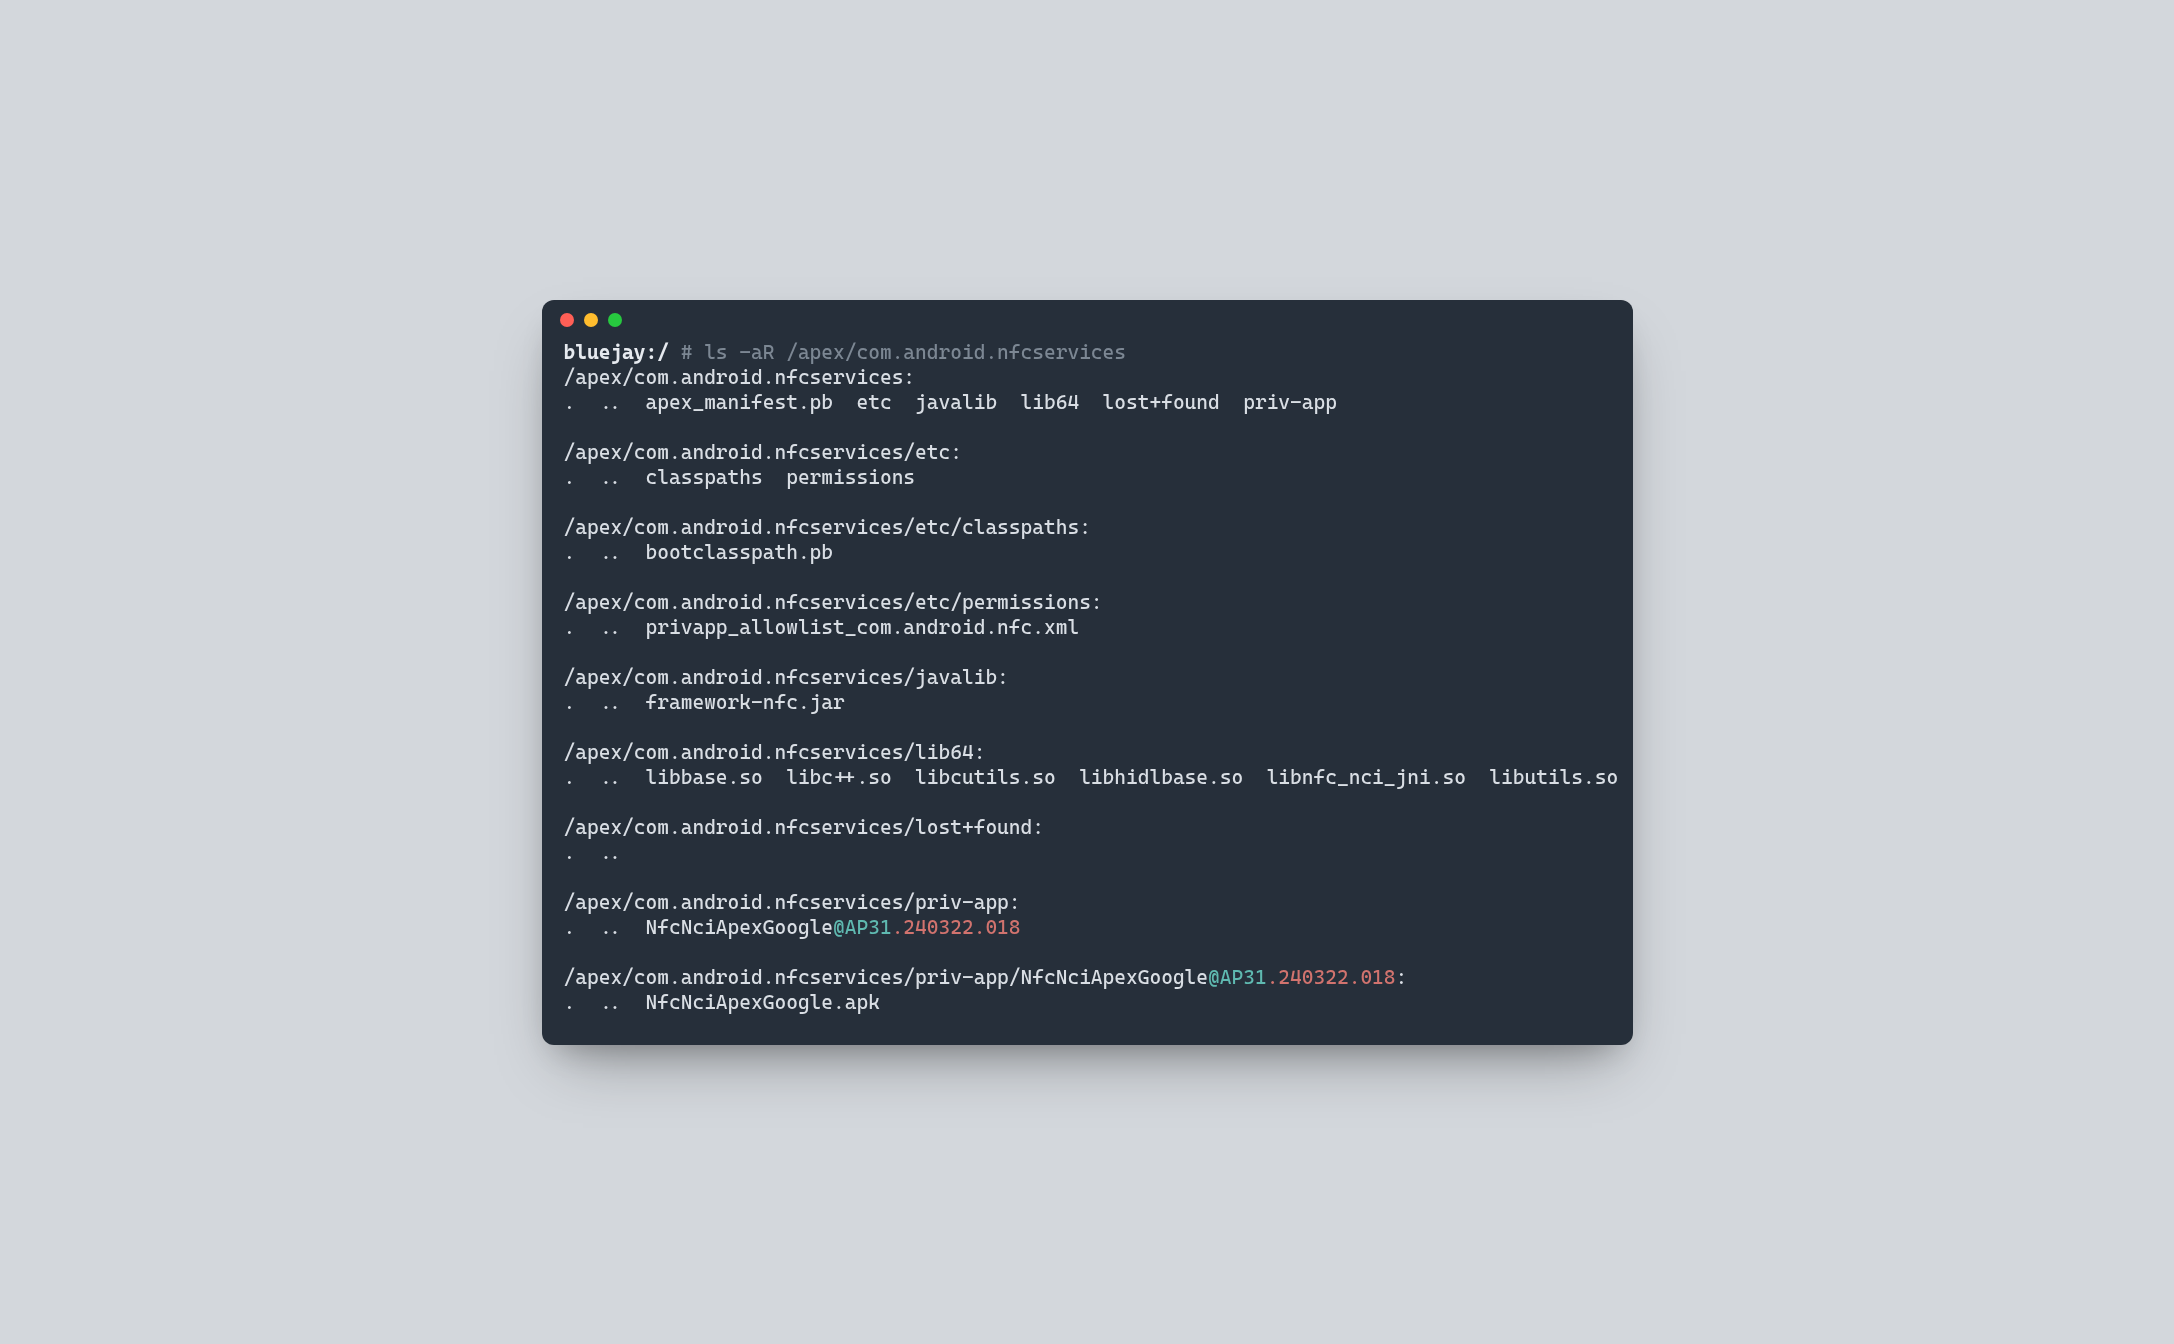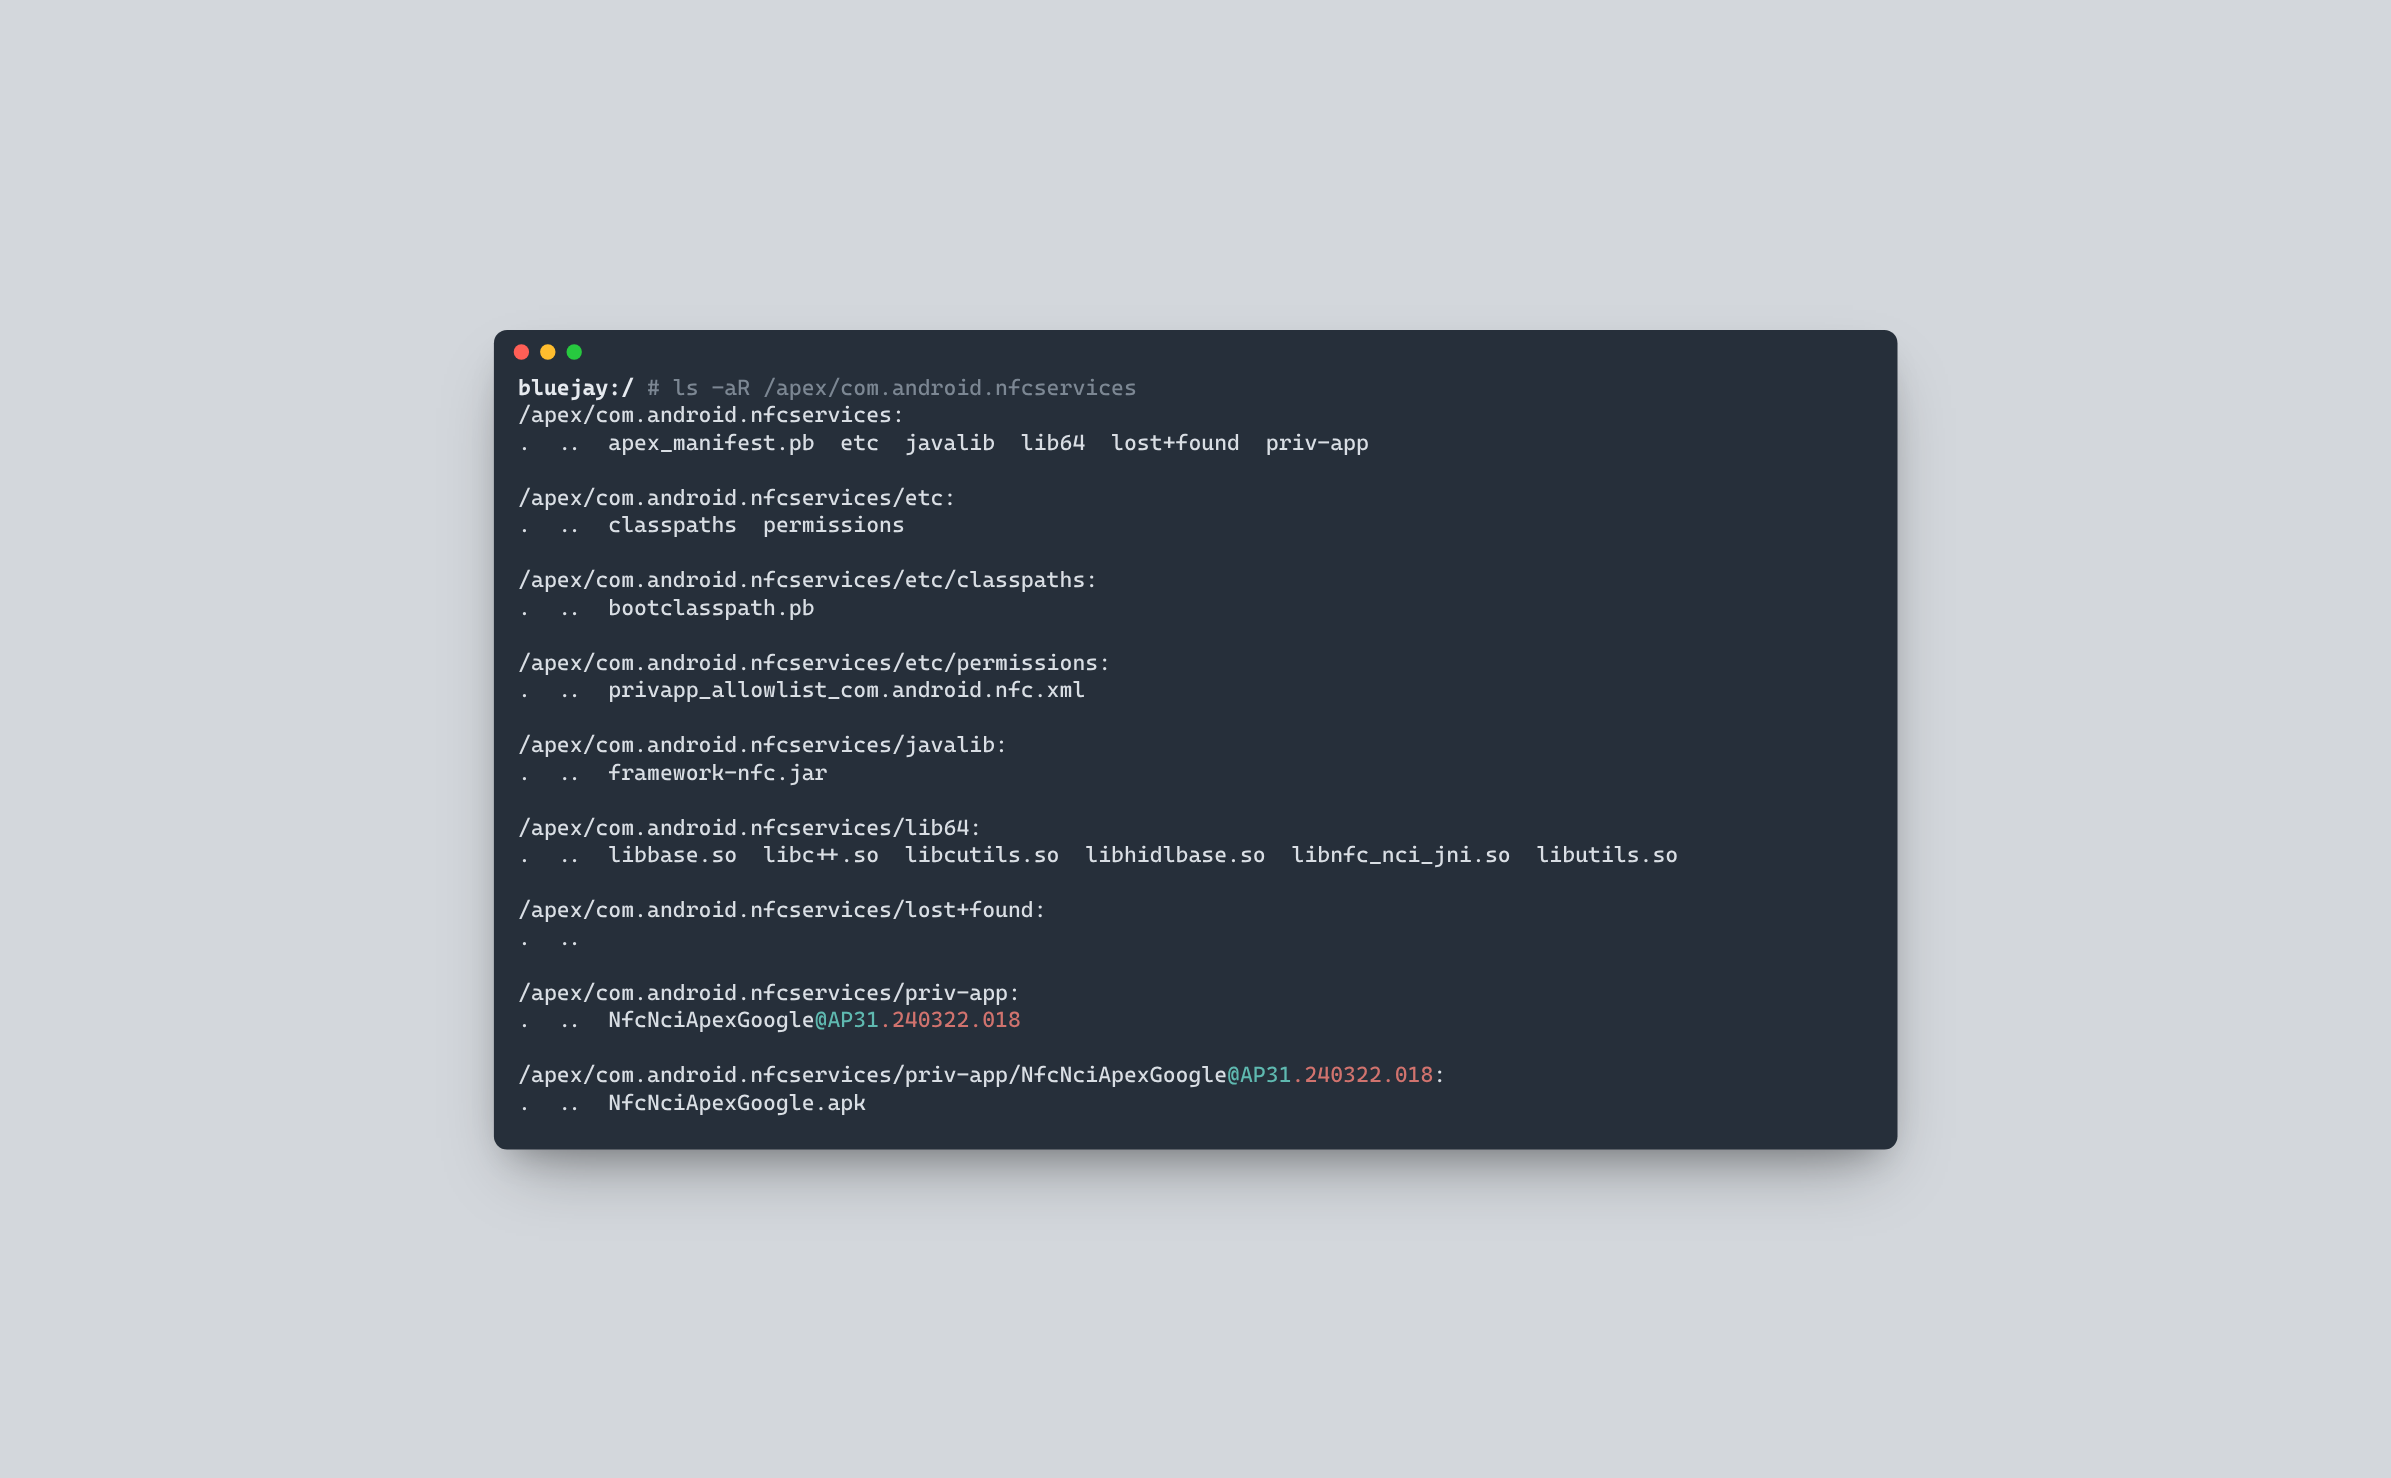--- a/index.html
+++ b/index.html
@@ -7,21 +7,21 @@
   body {
     background: #d3d7dc;
     display: flex;
     align-items: center;
     justify-content: center;
     font-family: ui-monospace, "SF Mono", "Cascadia Code", "Fira Code", Menlo, Consolas, monospace;
     font-size: 20px;
     min-height: 844px;
   }
   .window {
-    width: 1276px;
+    width: 1091px;
     background: #262f3a;
     border-radius: 12px;
     box-shadow: 0 30px 60px -20px rgba(0,0,0,0.35), 0 15px 30px -15px rgba(0,0,0,0.25);
     overflow: hidden;
   }
   .titlebar {
     height: 40px;
     display: flex;
     align-items: center;
     padding-left: 18px;

